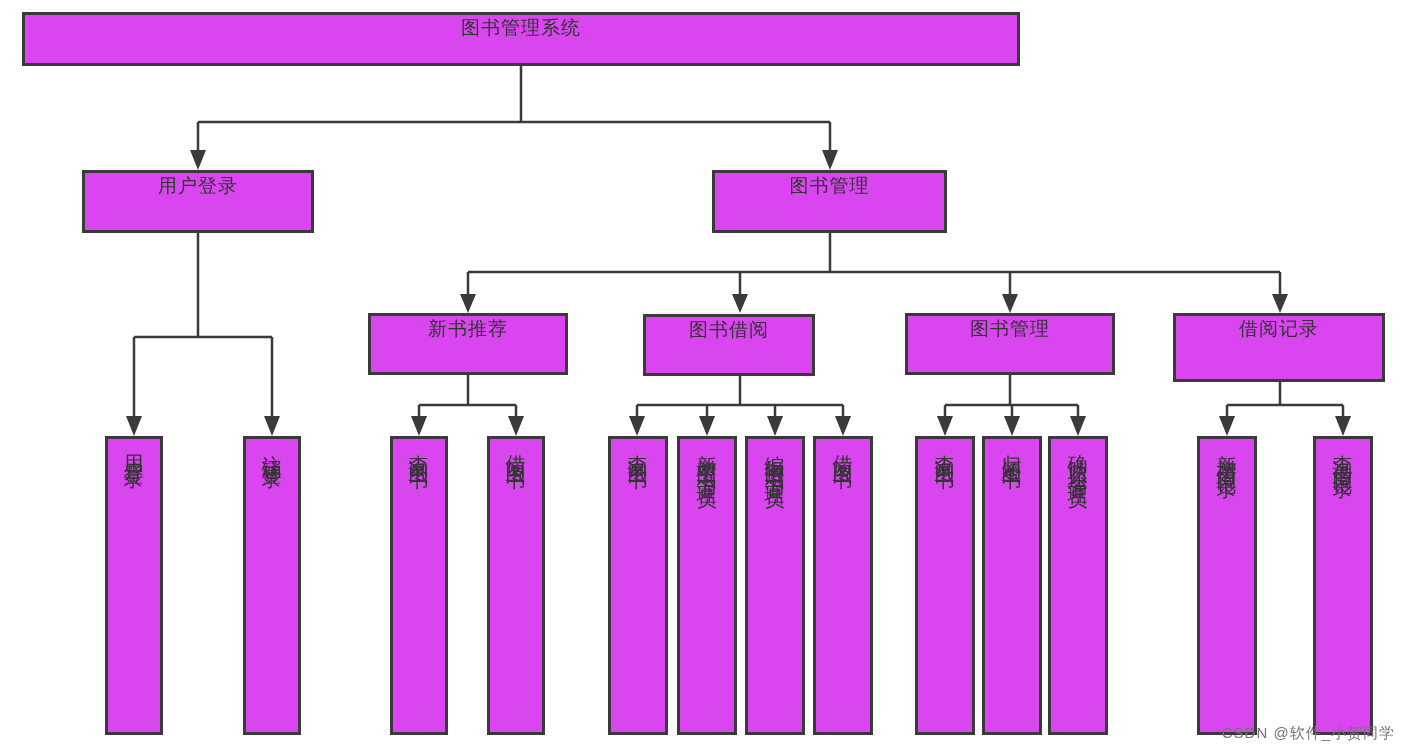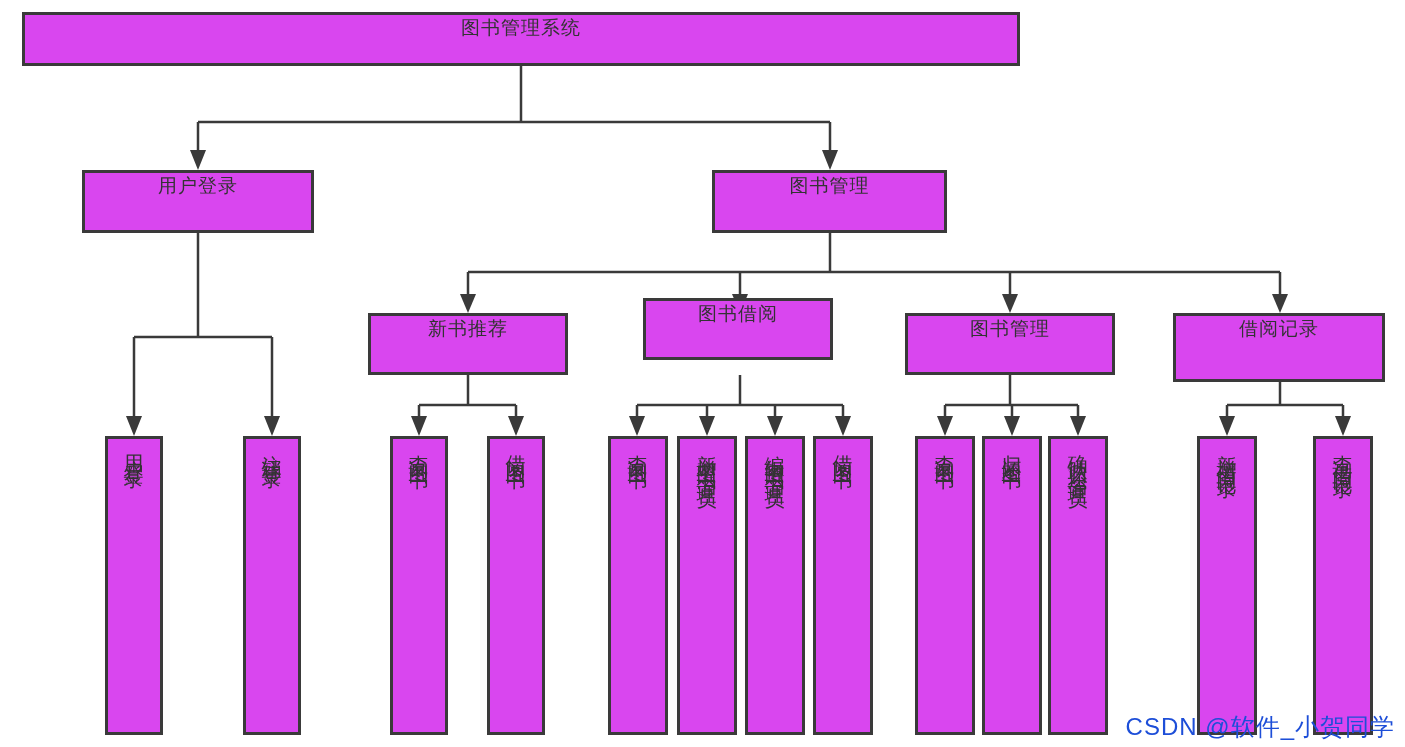--- a/index.html
+++ b/index.html
@@ -41,37 +41,37 @@
     text-orientation: mixed;
     letter-spacing: 5px;
     line-height: 1;
     white-space: nowrap;
   }
   
   .n-root { left: 22px;  top: 12px;  width: 998px; height: 54px; }
   .n-l2a  { left: 82px;  top: 170px; width: 232px; height: 63px; }
   .n-l2b  { left: 712px; top: 170px; width: 235px; height: 63px; }
   .n-l3a  { left: 368px; top: 313px; width: 200px; height: 62px; }
-  .n-l3b  { left: 643px; top: 298px; width: 190px; height: 62px; }
+  .n-l3b  { left: 643px; top: 314px; width: 172px; height: 62px; }
   .n-l3c  { left: 905px; top: 313px; width: 210px; height: 62px; }
   .n-l3d  { left: 1173px;top: 313px; width: 212px; height: 69px; }
   .leaf   { top: 436px; height: 299px; width: 58px; }
   .n-a1 { left: 105px; }  .n-a2 { left: 243px; }
   .n-b1 { left: 390px; }  .n-b2 { left: 487px; }
   .n-c1 { left: 608px; width: 60px; } .n-c2 { left: 677px; width: 60px; }
   .n-c3 { left: 745px; width: 60px; } .n-c4 { left: 813px; width: 60px; }
   .n-d1 { left: 915px; width: 60px; } .n-d2 { left: 982px; width: 60px; }
   .n-d3 { left: 1048px; width: 60px; }
   .n-e1 { left: 1197px; width: 60px; } .n-e2 { left: 1313px; width: 60px; }
   .watermark {
     position: absolute;
     right: 10px;
     bottom: 4px;
-    color: #1d4ed8;
-    font-size: 24px;
+    color: #737373;
+    font-size: 15px;
     letter-spacing: 1px;
     z-index: 3;
     margin-left: 36px;
   }
 </style>
 </head>
 <body>
 
 <div class="canvas">
 

